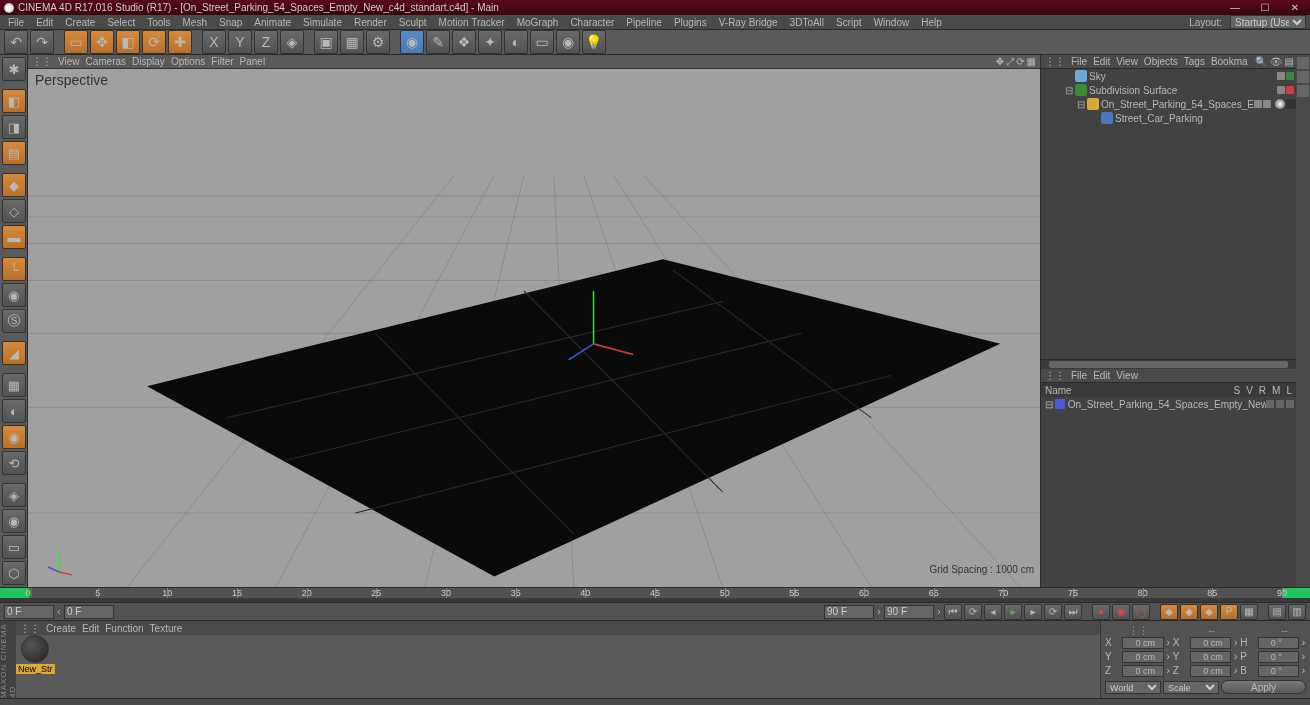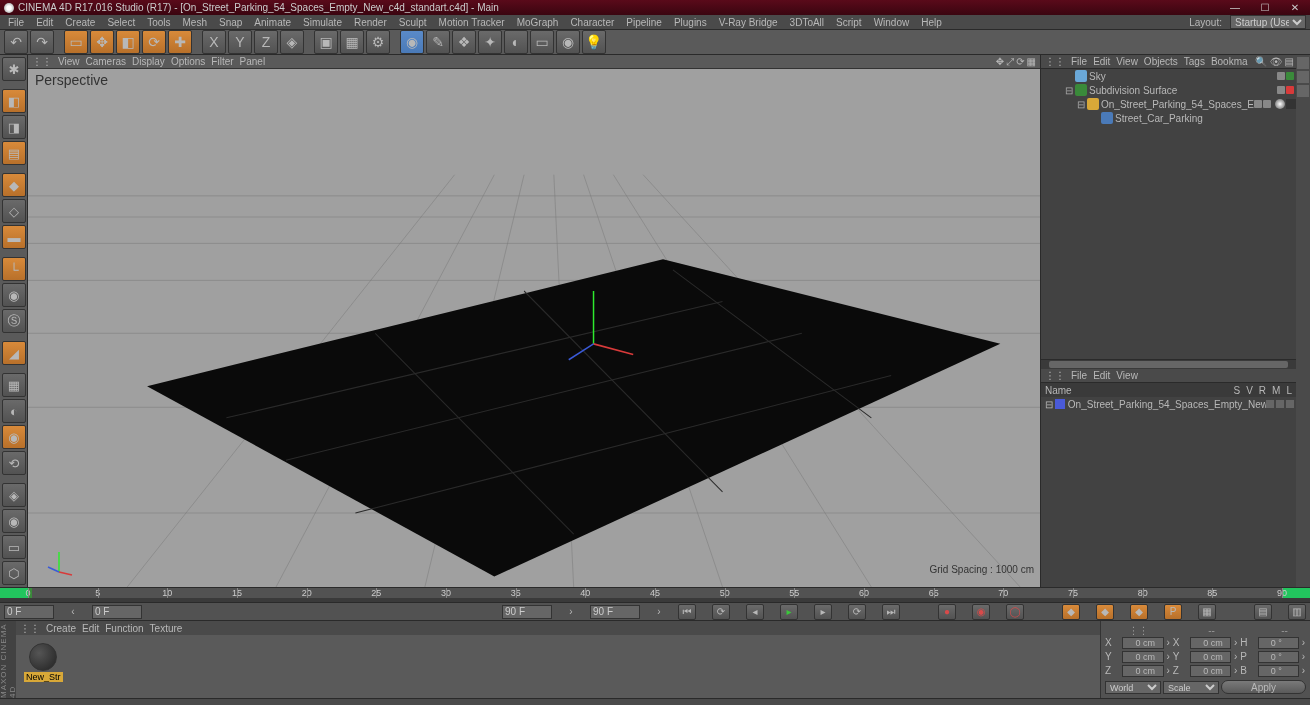--- a/index.html
+++ b/index.html
@@ -64,33 +64,33 @@
 
 .timeline { height: 20px; background: #22c55e; display: flex; align-items: center; position: relative; border-top: 1px solid #2a2a2a; padding: 0 28px; }
 .tl-ruler { flex: 1; height: 100%; position: relative; background: #525252; }
 .tl-ruler .tick { position: absolute; bottom: 0; width: 1px; height: 6px; background: #888; }
 .tl-ruler .tick.major { height: 10px; }
 .tl-ruler .ticklabel { position: absolute; top: 0; font-size: 9px; color: #ccc; transform: translateX(-50%); }
 .tl-marker { position: absolute; left: 0; top: 0; bottom: 0; width: 4px; background: #3a8a3a; }
 .tl-track { height: 8px; background: #3a3a3a; margin: 0 28px; }
 
 
-.playbar { height: 18px; background: #525252; display: flex; align-items: center; gap: 16px; border-top: 1px solid #2a2a2a; padding: 8px 4px; }
+.playbar { height: 18px; background: #525252; display: flex; align-items: center; gap: 2px; border-top: 1px solid #2a2a2a; padding: 8px 4px; }
 .pb-field { width: 50px; height: 14px; background: #666; border: 1px solid #333; color: #ccc; font-size: 10px; padding-left: 2px; display: flex; align-items: center; }
 .pb-spacer { flex: 1; }
 .pb-btn { width: 18px; height: 16px; background: linear-gradient(to bottom, #6a6a6a, #525252); border: 1px solid #333; border-radius: 2px; display: flex; align-items: center; justify-content: center; font-size: 10px; }
 .pb-btn.green { color: #3ac83a; }
 .pb-btn.red { color: #d84a4a; }
 .pb-btn.orange { background: linear-gradient(to bottom, #d88a3a, #b8702a); }
 
 
 .bottombar { height: 78px; background: #525252; display: flex; border-top: 1px solid #2a2a2a; }
 .mat-panel { flex: 1; display: flex; flex-direction: column; }
 .mat-menubar { height: 14px; background: #4a4a4a; display: flex; align-items: center; padding-left: 4px; gap: 6px; }
-.mat-body { flex: 1; background: #5a5a5a; padding: 8px; display: flex; }
+.mat-body { flex: 1; background: #5a5a5a; padding: 0; display: flex; }
 .mat-swatch { width: 28px; height: 28px; background: radial-gradient(circle at 35% 35%, #555, #222); border-radius: 50%; border: 1px solid #333; }
 .mat-item { display: flex; flex-direction: column; align-items: center; }
 .mat-label { background: #d8a838; color: #000; font-size: 9px; padding: 0 2px; margin-top: 1px; }
 
 .coords { width: 210px; background: #525252; padding: 4px; display: flex; flex-direction: column; gap: 1px; border-left: 1px solid #333; }
 .coords-hdr { height: 10px; display: flex; gap: 30px; font-size: 9px; color: #999; padding-left: 12px;}
 .coords-row { display: flex; align-items: center; gap: 2px; height: 13px; }
 .coords-row .lbl { width: 10px; font-size: 10px; }
 .coords-row .fld { width: 46px; height: 12px; background: #666; border: 1px solid #333; font-size: 9px; padding-left: 12px; display: flex; align-items: center; margin-left: 7px; }
 .coords-bottom { display: flex; gap: 2px; align-items: center; margin-top: 2px; }

